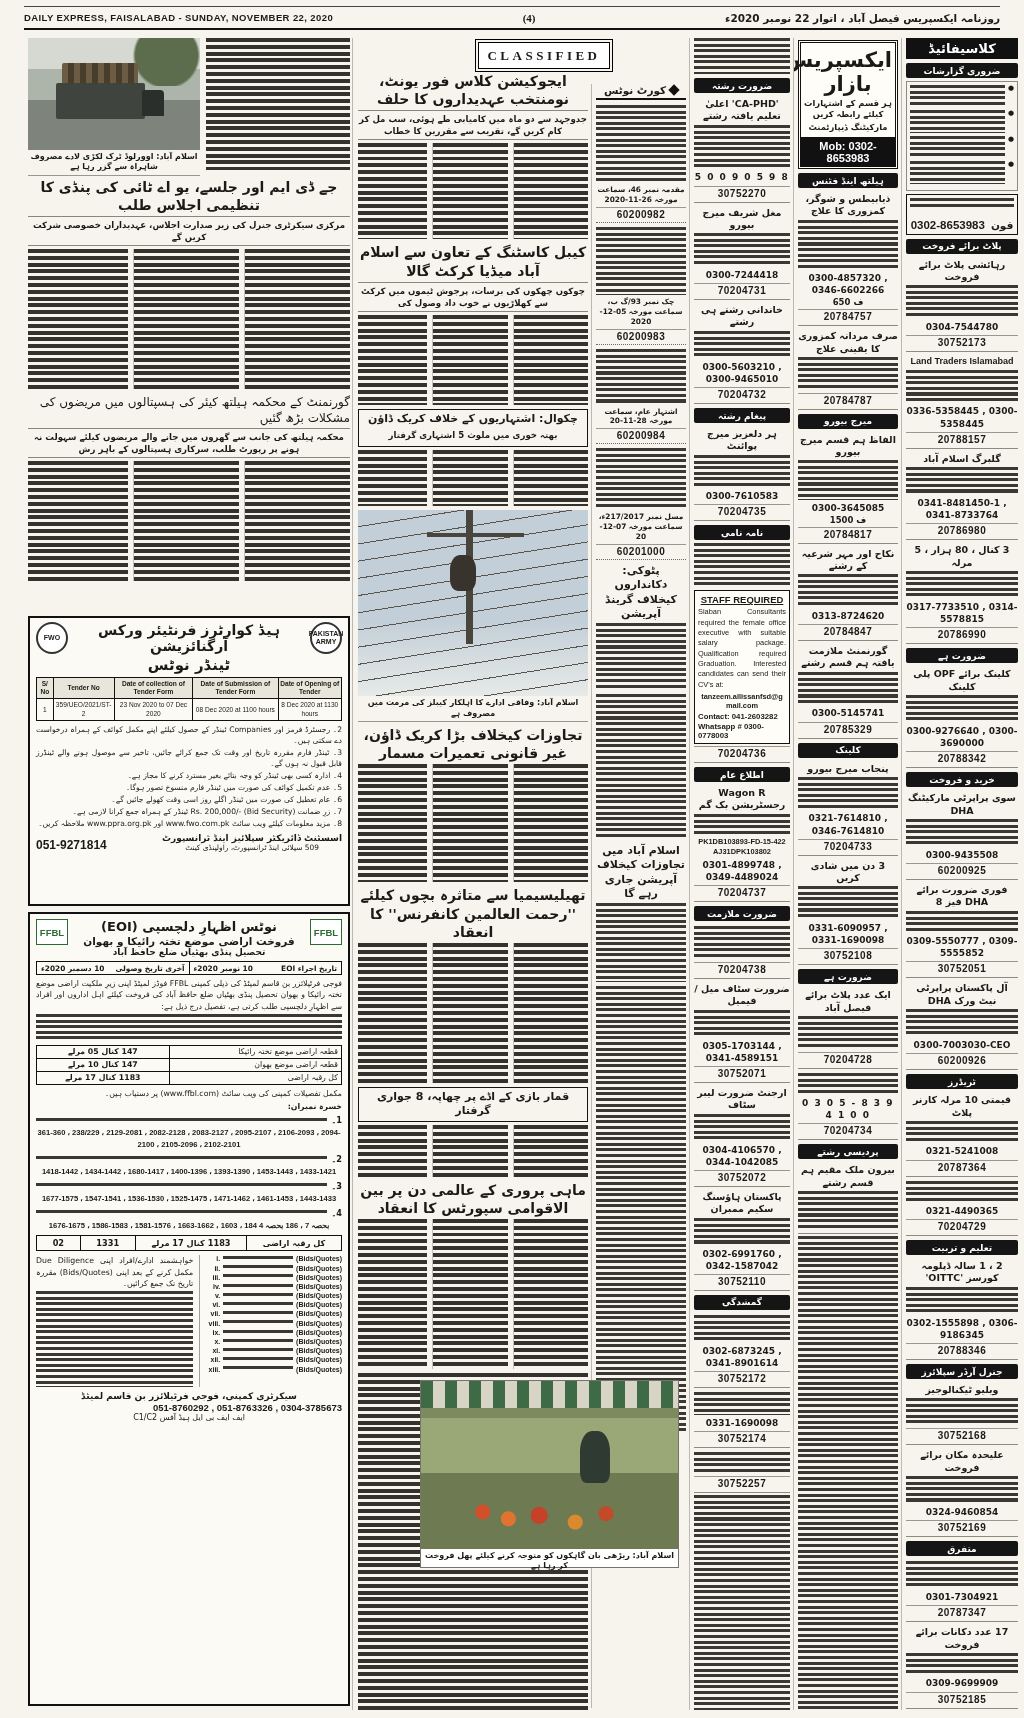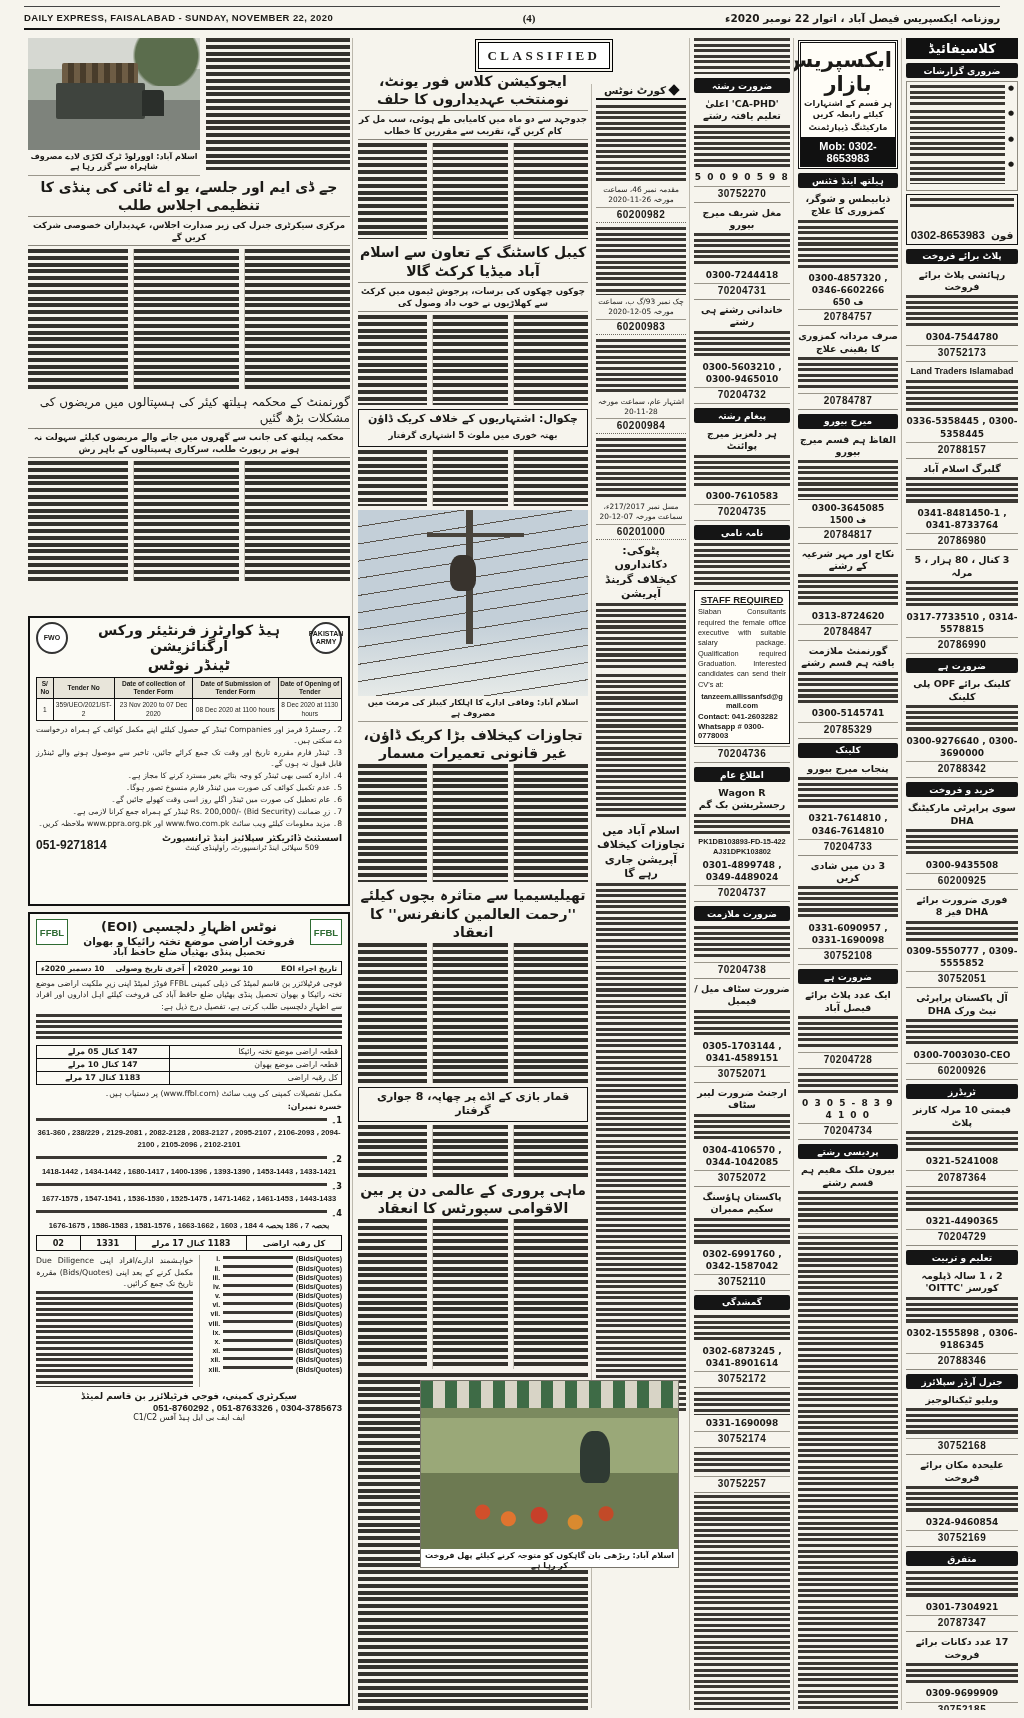--- a/index.html
+++ b/index.html
@@ -73,36 +73,36 @@
   .ad-phone{text-align:center;font-size:9px;font-weight:bold;margin-top:2px;direction:ltr;line-height:1.35}
   .ad-phone.spaced{letter-spacing:1.5px}
   .ad-note{direction:rtl;text-align:center;font-size:8.5px;font-weight:bold;margin-top:1px}
   .ad-detail{direction:ltr;text-align:center;font-size:7.4px;font-weight:bold;font-family:"Liberation Sans",sans-serif;margin-top:1px;white-space:pre-line;line-height:1.35}
   .ad-ref{text-align:center;font-size:10px;font-weight:bold;letter-spacing:.5px;border-top:1px solid #9b978c;margin-top:2px;padding-top:1px;font-family:"Liberation Sans",sans-serif}
   .black-bar{background:#111;color:#fff;direction:rtl;text-align:center;font-size:13px;font-weight:bold;padding:3px 0;margin-bottom:3px}
   .terms{border:1px solid #8e8a80;padding:3px;margin-bottom:3px}
   .term-row{display:flex;gap:3px;align-items:flex-start;margin-bottom:3px;direction:rtl}
   .term-bullet{font-size:7px;line-height:1}
   .phonebox{border:1.5px solid #111;padding:3px;margin:3px 0}
-  .phonebox-row{display:flex;justify-content:center;gap:6px;align-items:center;margin-top:20px;font-weight:bold}
+  .phonebox-row{display:flex;justify-content:center;gap:6px;align-items:center;margin-top:10px;font-weight:bold}
   .phonebox-phone{font-size:11.5px;font-family:"Liberation Sans",sans-serif}
   .phonebox-label{font-size:10.5px}
 
   
   .classified-box{position:absolute;left:478px;top:42px;width:132px;height:27px;background:#fff;border:1px solid #000;outline:1.5px solid #000;outline-offset:2px;display:flex;align-items:center;justify-content:center;font-family:"Liberation Serif",serif;font-weight:bold;font-size:13px;letter-spacing:3.5px;z-index:4}
   .bazaar{border:3px double #111;padding:5px 3px 0;text-align:center;margin:2px 0 4px;background:#fffdf7}
   .bazaar-title{font-size:21px;font-weight:bold;direction:rtl;line-height:1.15}
   .bazaar-line{direction:rtl;font-size:8.4px;font-weight:bold;margin-top:2px;line-height:1.3}
   .bazaar-bar{background:#111;color:#fff;font-size:11px;font-weight:bold;padding:2.5px 0;margin:4px -3px 0;font-family:"Liberation Sans",sans-serif}
 
   
   .court-head{display:flex;align-items:center;justify-content:center;gap:4px;font-size:10.5px;font-weight:bold;direction:rtl;border-bottom:2px solid #111;padding-bottom:2px;margin-bottom:3px}
   .court-icon{width:8px;height:8px;background:#111;transform:rotate(45deg)}
   .notice{border-bottom:1px dotted #6e6a60;padding:2px 0;margin-bottom:2px}
-  .notice-meta{direction:rtl;font-size:7.4px;font-weight:normal;text-align:center;margin-top:2px;line-height:1.35}
+  .notice-meta{direction:rtl;font-size:7.4px;font-weight:bold;text-align:center;margin-top:2px;line-height:1.35}
 
   
   .staff-ad{border:1.5px solid #111;padding:3px;font-family:"Liberation Sans",sans-serif;background:#fffdf7;margin-bottom:2px}
   .staff-title{text-align:center;font-weight:bold;font-size:9.5px;text-decoration:underline;margin-bottom:2px}
   .staff-body{font-size:7.4px;text-align:justify;line-height:1.4}
   .staff-email{font-size:7.4px;font-weight:bold;text-align:center;margin:2px 0;word-break:break-all}
   .staff-line{font-size:7.8px;font-weight:bold;margin-top:1px}
 
   
   .fwo{position:absolute;left:28px;top:616px;width:322px;height:290px;border:2px solid #111;background:#fbfaf4;padding:4px 6px;overflow:hidden;z-index:2}

